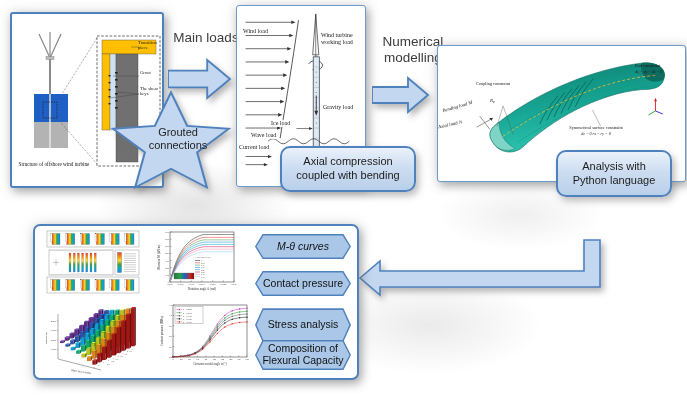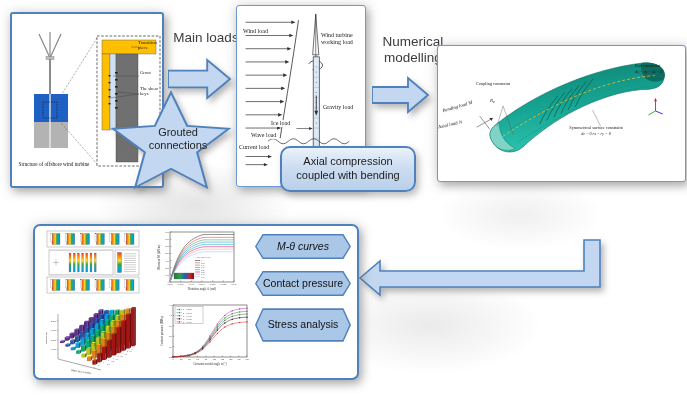--- a/index.html
+++ b/index.html
@@ -223,20 +223,23 @@
     <div class="tinylabel" style="left:38px;top:36px;width:34px;font-size:4.3px;text-align:center;">Coupling constraint</div>
     <div class="tinylabel serif-it" style="left:52px;top:52px;font-size:4.8px;">Rₚ</div>
     <div class="tinylabel serif-it" style="left:4px;top:58px;font-size:4.8px;transform:rotate(-16deg);">Bending load M</div>
     <div class="tinylabel serif-it" style="left:0px;top:76px;font-size:4.8px;transform:rotate(-12deg);">Axial load N</div>
     <div class="tinylabel" style="left:197px;top:18px;width:48px;font-size:4.3px;">End constraint</div>
     <div class="tinylabel serif-it" style="left:197px;top:24px;width:48px;font-size:4px;">dx = dy = dz = 0</div>
     <div class="tinylabel" style="left:112px;top:80px;width:92px;font-size:4.3px;text-align:center;">Symmetrical surface constraint</div>
     <div class="tinylabel serif-it" style="left:112px;top:86px;width:92px;font-size:4px;text-align:center;">dz = 0 rx = ry = 0</div>
   </div>
 
+  <div class="roundbox" style="left:556px;top:150px;width:116px;height:47px;z-index:7;">
+    <span>Analysis with Python language</span>
+  </div>
 
   <svg class="shape-shadow" style="position:absolute;left:358px;top:238px;width:252px;height:70px;" viewBox="0 0 252 70" preserveAspectRatio="none">
     <path d="M2,40 L22,23 L22,33 L226,33 L226,2 L242,2 L242,49 L22,49 L22,57 Z" fill="#c3d8f0" stroke="#4f81bd" stroke-width="1.6"></path>
   </svg>
 
   <div class="panel" style="left:33px;top:224px;width:322px;height:152px;border-width:2.5px;border-radius:7px;">
     <svg id="svg-contours" class="chart" style="left:10px;top:4px;width:96px;height:66px;" viewBox="0 0 96 66">
         <defs>
           <linearGradient id="rbh" x1="0" y1="0" x2="1" y2="0">
             <stop offset="0%" stop-color="#e53935"></stop>
@@ -717,15 +720,21 @@
         <polygon points="8,0.8 88,0.8 95.2,12.5 88,24.2 8,24.2 0.8,12.5" fill="#aac7e8" stroke="#4f81bd" stroke-width="1.4"></polygon>
       </svg>
       <div class="btxt">Contact pressure</div>
     </div>
     <div class="badge" style="left:220px;top:82px;width:96px;height:34px;">
       <svg viewBox="0 0 96 25" preserveAspectRatio="none">
         <polygon points="8,0.8 88,0.8 95.2,12.5 88,24.2 8,24.2 0.8,12.5" fill="#aac7e8" stroke="#4f81bd" stroke-width="1.4"></polygon>
       </svg>
       <div class="btxt">Stress analysis</div>
     </div>
+    <div class="badge" style="left:220px;top:114px;width:96px;height:30px;">
+      <svg viewBox="0 0 96 30" preserveAspectRatio="none">
+        <polygon points="8,0.8 88,0.8 95.2,15 88,29.2 8,29.2 0.8,15" fill="#aac7e8" stroke="#4f81bd" stroke-width="1.4"></polygon>
+      </svg>
+      <div class="btxt">Composition of Flexural Capacity</div>
+    </div>
   </div>
 
 </div>
 
 </body></html>

